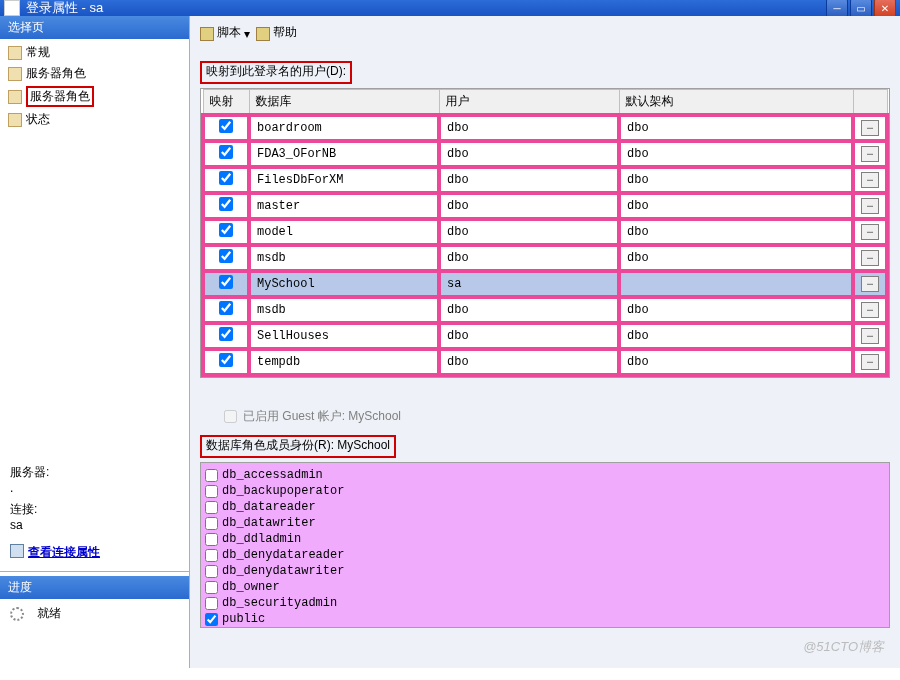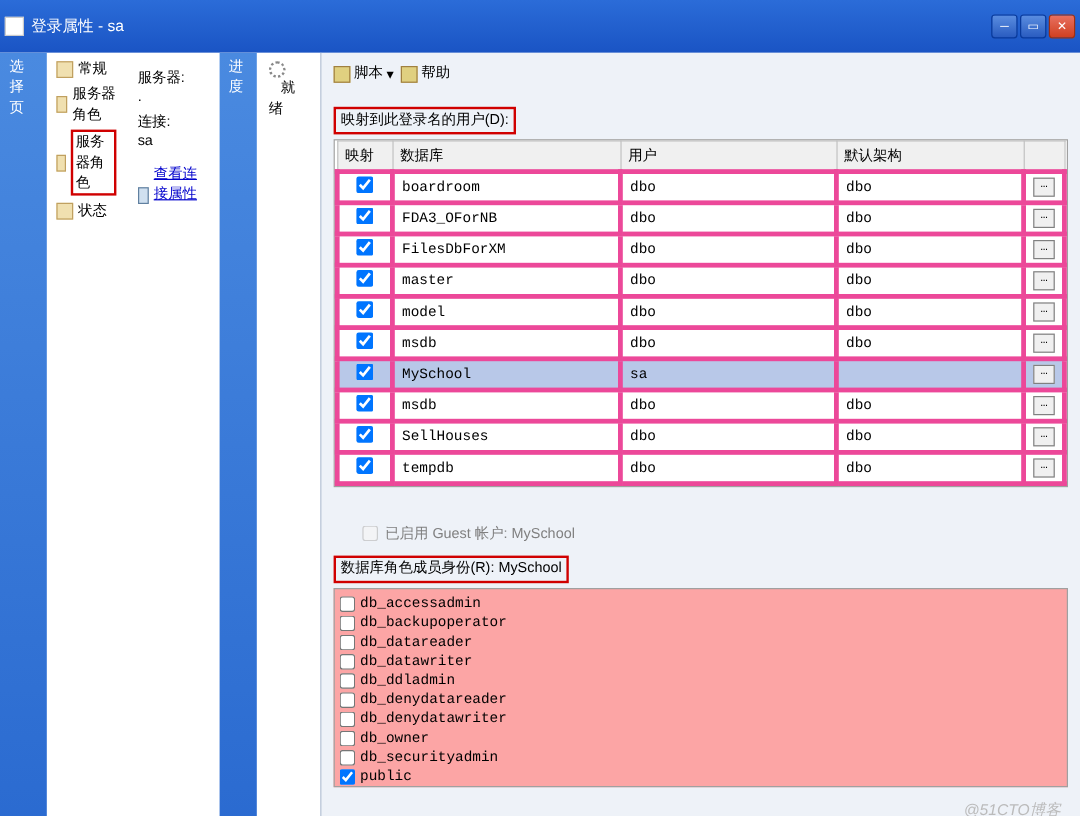--- a/index.html
+++ b/index.html
@@ -1,24 +1,24 @@
 <!DOCTYPE html>
 <html><head>
 <meta charset="utf-8">
 <style>
 * { box-sizing: border-box; margin: 0; padding: 0; }
 body { font-family: "Microsoft YaHei", Tahoma, sans-serif; font-size: 12px; background: #fff; width: 900px; height: 680px; overflow: hidden; position: relative; }
-.titlebar { background: linear-gradient(to bottom, #2b6cd8, #1a54c4); height: 44px; display: flex; align-items: center; padding: 0 4px; color: #fff; }
+.titlebar { background: linear-gradient(to bottom, #2b6cd8, #1a54c4); height: 16px; display: flex; align-items: center; padding: 0 4px; color: #fff; }
 .titlebar .icon { width: 16px; height: 16px; background: #fff; margin-right: 6px; border: 1px solid #ccc; }
 .titlebar .title { flex: 1; font-size: 13px; }
 .winbtns { display: flex; gap: 2px; }
 .winbtn { width: 22px; height: 20px; background: linear-gradient(to bottom,#5a8de0,#2a5cc0); border: 1px solid #0a3a9a; border-radius: 3px; display:flex; align-items:center; justify-content:center; color:#fff; font-size:10px; cursor:pointer; }
 .winbtn.close { background: linear-gradient(to bottom,#e87060,#d04020); border-color:#a03010; }
 .container { display: flex; height: 652px; }
-.sidebar { width: 268px; background: #fff; border-right: 1px solid #a0b0c8; display:flex; flex-direction:row; }
+.sidebar { width: 190px; background: #fff; border-right: 1px solid #a0b0c8; display:flex; flex-direction:column; }
 .section-header { background: linear-gradient(to bottom,#4a8ae0,#2a6ad0); color:#fff; padding: 3px 8px; font-size:12px; }
 .nav-list { padding: 3px 0; }
 .nav-item { display:flex; align-items:center; padding: 2px 8px; gap:4px; cursor:pointer; }
 .nav-item .ic { width:14px; height:14px; background:#f0e0b0; border:1px solid #c0a060; }
 .nav-highlight { border: 2px solid #d00000; display:inline-block; padding:0 2px; }
 .divider { height:1px; background:#a0b0c8; margin:4px 0; }
 .connection { padding: 6px 10px; font-size:12px; }
 .connection .label { margin-top:6px; }
 .link { color:#0000cc; text-decoration:underline; cursor:pointer; }
 .main { flex:1; background:#eef2f8; padding: 6px 10px; overflow:auto; position:relative; }
@@ -27,21 +27,21 @@
 .toolbar .ic { width:14px; height:14px; background:#e0d080; border:1px solid #a08040; }
 .red-box { border: 2px solid #d00000; display:inline-block; padding: 0 4px 2px 4px; }
 .table-wrap { border:1px solid #a0a0a0; background:#fff; margin-top:4px; }
 .tbl { width:100%; border-collapse:collapse; }
 .tbl th { background:#f0f0f0; border:1px solid #c0c0c0; padding:3px 6px; text-align:left; font-weight:normal; font-size:12px; }
 .tbl td { border:4px solid #ec4899; padding:2px 6px; font-size:12px; font-family: "Courier New", monospace; }
 .tbl tr.sel td { background:#b8c8e8; }
 .chk { width:14px; height:14px; }
 .ellips-btn { width:18px; height:16px; border:1px solid #808080; background:#f0f0f0; font-size:10px; text-align:center; line-height:12px; cursor:pointer; }
 .guest { margin: 30px 0 10px 0; color:#808080; display:flex; align-items:center; gap:6px;padding-left:24px; }
-.roles-list { border:1px solid #a0a0a0; background:#fca5a5; padding:4px; margin-top:4px; height:166px; }
+.roles-list { border:1px solid #a0a0a0; background:#f0abfc; padding:4px; margin-top:4px; height:166px; }
 .role-item { display:flex; align-items:center; gap:4px; font-family:"Courier New",monospace; font-size:12px; padding:1px 0; }
 .watermark { position:absolute; bottom:12px; right:16px; color:#bbb; font-size:13px; font-style:italic; }
 .spinner { width:14px; height:14px; border:2px dotted #888; border-radius:50%; display:inline-block; vertical-align:middle; }
 .progress-sec { padding:6px 10px; }
 .sidebar-fill { flex:1; }
 </style>
 </head>
 <body>
 
 <div class="titlebar">
@@ -74,21 +74,21 @@
           <span class="ic"></span>
           <span>状态</span>
         </div>
       </div>
     <div class="sidebar-fill"></div>
     <div class="connection">
       <div class="label">服务器:</div>
       <div>.</div>
       <div class="label">连接:</div>
       <div>sa</div>
-      <div style="margin-top:12px; display:flex; align-items:flex-end; gap:4px;">
+      <div style="margin-top:12px; display:flex; align-items:flex-start; gap:4px;font-weight:bold;">
         <span class="ic" style="width:14px;height:14px;background:#d0e0f0;border:1px solid #6080a0;"></span>
         <span class="link">查看连接属性</span>
       </div>
     </div>
     <div class="divider"></div>
     <div class="section-header">进度</div>
     <div class="progress-sec">
       <span class="spinner"></span>
       <span style="margin-left:10px;">就绪</span>
     </div>

